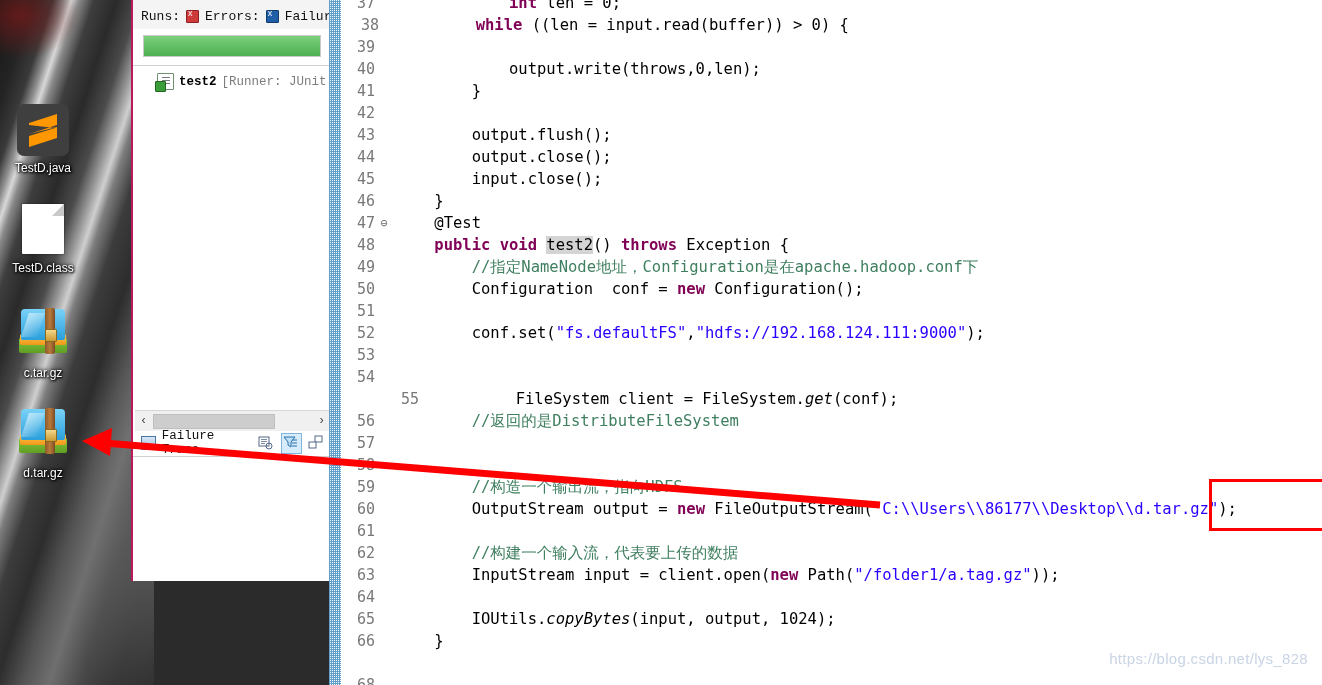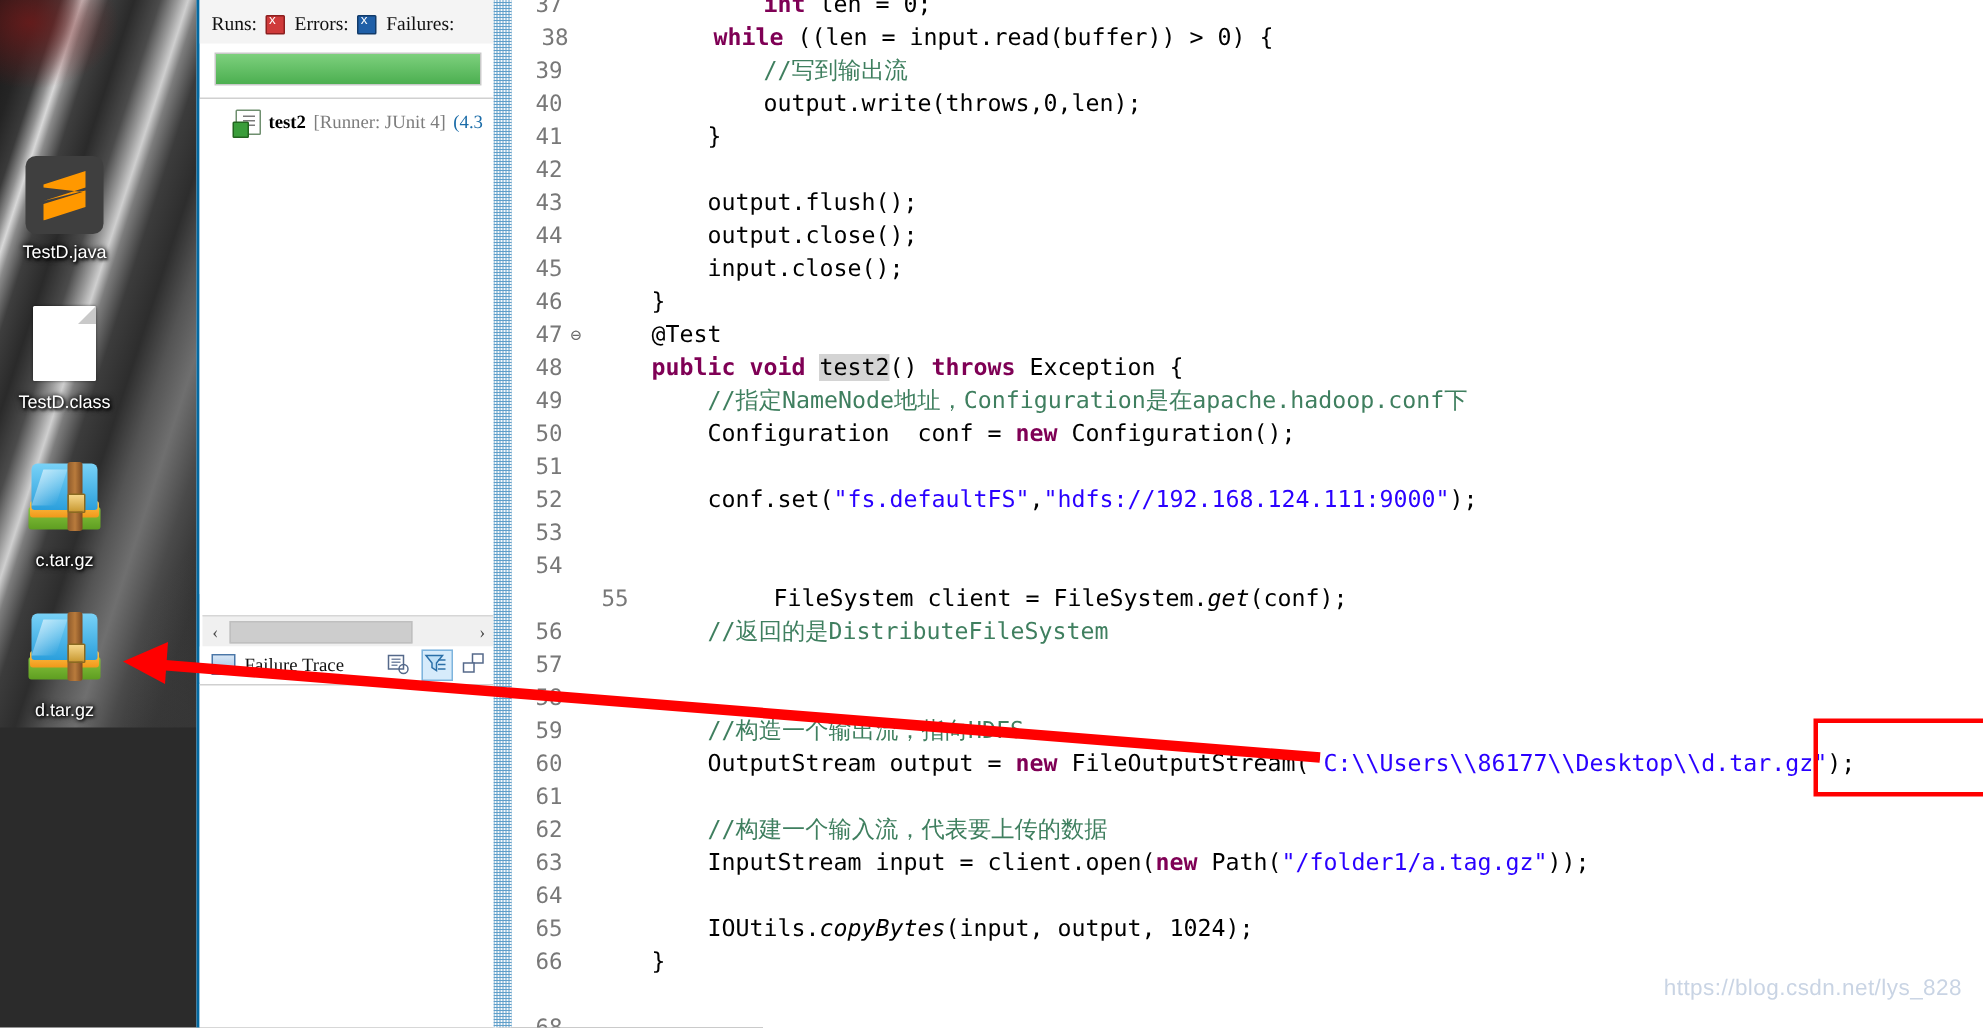--- a/index.html
+++ b/index.html
@@ -4,29 +4,30 @@
 <style>
   html,body{margin:0;padding:0;}
   body{
     width:1322px;height:685px;overflow:hidden;
     font-family:"Liberation Sans",sans-serif;
     background:#2b2b2b;
     position:relative;
   }
   
   #desktop{
-    position:absolute;left:0;top:0;width:131px;height:485px;
+    position:absolute;left:0;top:0;width:131px;height:685px;
     background:
       radial-gradient(ellipse 120px 300px at 160px 560px, rgba(120,120,120,.55), rgba(0,0,0,0) 70%),
       linear-gradient(108deg,
         #171717 0%, #242424 9%, #3a3a3a 14%, #8f8f8f 17%, #d8d8d8 19%,
         #8a8a8a 21%, #3e3e3e 25%, #2a2a2a 31%, #4b4b4b 37%, #9a9a9a 41%,
         #cfcfcf 43.5%, #7d7d7d 46%, #3c3c3c 51%, #2d2d2d 58%, #545454 65%,
         #6f6f6f 72%, #4a4a4a 80%, #2e2e2e 90%, #1d1d1d 100%);
     overflow:hidden;
+    padding-left:23px;
   }
   #desktop .glow{
     position:absolute;left:-40px;top:-30px;width:120px;height:90px;
     background:radial-gradient(ellipse at center, rgba(120,25,25,.75), rgba(0,0,0,0) 70%);
   }
   .dk-icon{position:absolute;width:86px;text-align:center;left:0px;}
   .dk-glyph{width:52px;height:52px;margin:0 auto;position:relative;}
   .dk-label{
     margin-top:5px;color:#fff;font-size:12px;line-height:14px;
     text-shadow:0 0 3px #000,1px 1px 2px #000,0 0 5px #000;
@@ -54,23 +55,23 @@
      background:linear-gradient(#79d2f7,#2b9fdc);}
   .ic-arch .shine{position:absolute;left:7px;top:4px;width:16px;height:24px;
      background:linear-gradient(120deg,rgba(255,255,255,.55),rgba(255,255,255,0));transform:skewX(-18deg);}
   .ic-arch .strap{position:absolute;left:27px;top:-1px;width:10px;height:46px;border-radius:2px;
      background:linear-gradient(90deg,#8d5a2b,#b97b3c,#7a4a22);}
   .ic-arch .buckle{position:absolute;left:27px;top:20px;width:10px;height:11px;
      background:linear-gradient(#f6d78a,#c99a33);border:1px solid #8a6a20;border-radius:1px;}
 
   
   #junit{
-    position:absolute;left:131px;top:0;width:198px;height:685px;
-    background:#fff;border-left:2px solid #0369a1;border-right:1px solid #9fb6c9;
-    font-family:Liberation Serif, serif;
+    position:absolute;left:131px;top:0;width:198px;height:581px;
+    background:#fff;border-left:2px solid #be185d;border-right:1px solid #9fb6c9;
+    font-family:Liberation Mono, monospace;
     overflow:hidden;
   }
   #junit-header{height:26px;display:flex;align-items:center;gap:6px;padding:3px 6px 0 8px;
     background:#f4f4f4;color:#111;font-size:13px;}
   #junit-header .lbl{white-space:nowrap;}
   .mini-box{width:11px;height:11px;display:inline-block;border-radius:1px;position:relative;
     flex:0 0 auto;}
   .mini-box.red{background:#cf3a3a;border:1px solid #8c1f1f;}
   .mini-box.blue{background:#1f5fa8;border:1px solid #123b69;}
   .mini-box:after{content:"x";position:absolute;left:1px;top:-3px;color:#fff;font-size:9px;
@@ -259,21 +260,21 @@
   </div>
 
   <div id="junit-failbody"></div>
 </div>
 
 <div id="editor">
   <div id="gutter-ruler"></div>
   <div id="code">
       <div class="cl" style="position: absolute; left: 0px; right: 0px; top: -8px;"><span class="ln">37</span><span class="src"><span>            </span><span class="kw">int</span><span> len = 0;</span></span></div>
       <div class="cl" style="position: absolute; left: 4px; right: 0px; top: 14px;"><span class="ln">38</span><span class="src"><span>        </span><span class="kw">while</span><span> ((len = input.read(buffer)) &gt; 0) {</span></span></div>
-      <div class="cl" style="position: absolute; left: 0px; right: 0px; top: 36px;"><span class="ln">39</span><span class="src"><span>            </span><span class="cmt">//写到输出流</span></span></div>
+      <div class="cl" style="position: absolute; left: 0px; right: 0px; top: 36px;"><span class="ln">39</span></div>
       <div class="cl" style="position: absolute; left: 0px; right: 0px; top: 58px;"><span class="ln">40</span><span class="src"><span>            output.write(throws,0,len);</span></span></div>
       <div class="cl" style="position: absolute; left: 0px; right: 0px; top: 80px;"><span class="ln">41</span><span class="src"><span>        }</span></span></div>
       <div class="cl" style="position: absolute; left: 0px; right: 0px; top: 102px;"><span class="ln">42</span><span class="src"><span></span></span></div>
       <div class="cl" style="position: absolute; left: 0px; right: 0px; top: 124px;"><span class="ln">43</span><span class="src"><span>        output.flush();</span></span></div>
       <div class="cl" style="position: absolute; left: 0px; right: 0px; top: 146px;"><span class="ln">44</span><span class="src"><span>        output.close();</span></span></div>
       <div class="cl" style="position: absolute; left: 0px; right: 0px; top: 168px;"><span class="ln">45</span><span class="src"><span>        input.close();</span></span></div>
       <div class="cl" style="position: absolute; left: 0px; right: 0px; top: 190px;"><span class="ln">46</span><span class="src"><span>    }</span></span></div>
       <div class="cl" style="position: absolute; left: 0px; right: 0px; top: 212px;"><span class="ln">47</span><span class="fold">⊖</span><span class="src"><span>    @Test</span></span></div>
       <div class="cl" style="position: absolute; left: 0px; right: 0px; top: 234px;"><span class="ln">48</span><span class="src"><span>    </span><span class="kw">public</span><span> </span><span class="kw">void</span><span> </span><span class="sel">test2</span><span>() </span><span class="kw">throws</span><span> Exception {</span></span></div>
       <div class="cl" style="position: absolute; left: 0px; right: 0px; top: 256px;"><span class="ln">49</span><span class="src"><span>        </span><span class="cmt">//指定NameNode地址，Configuration是在apache.hadoop.conf下</span></span></div>

